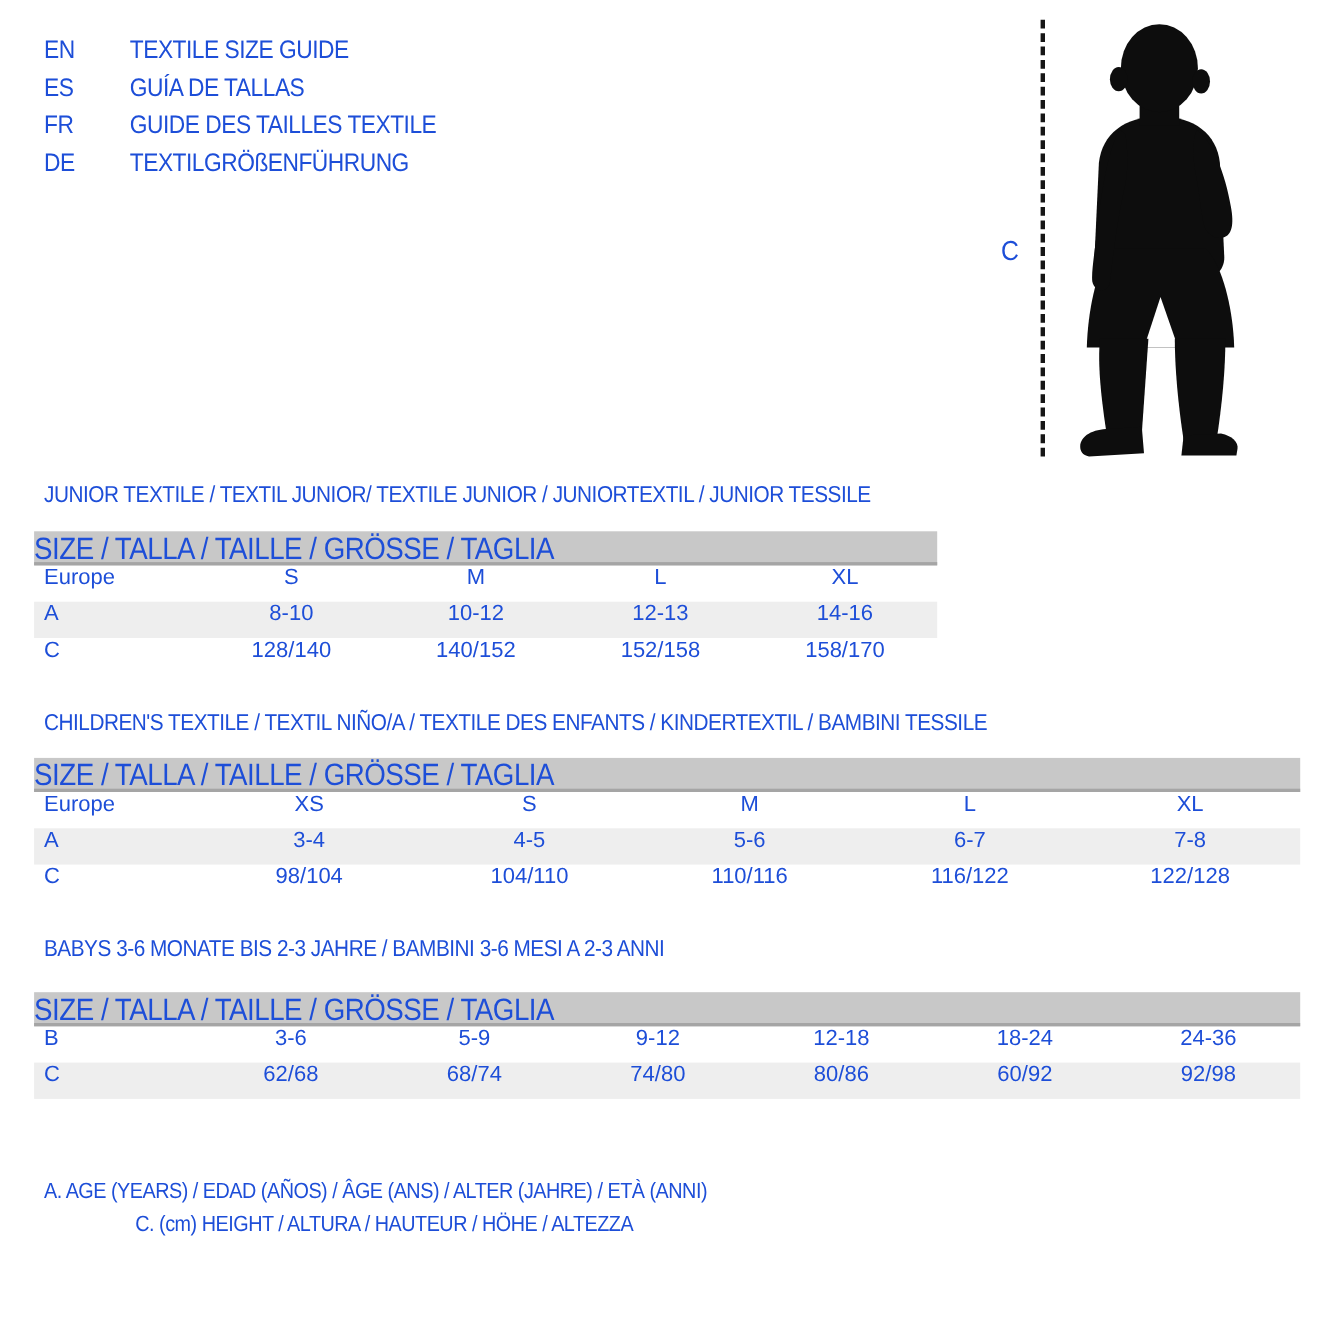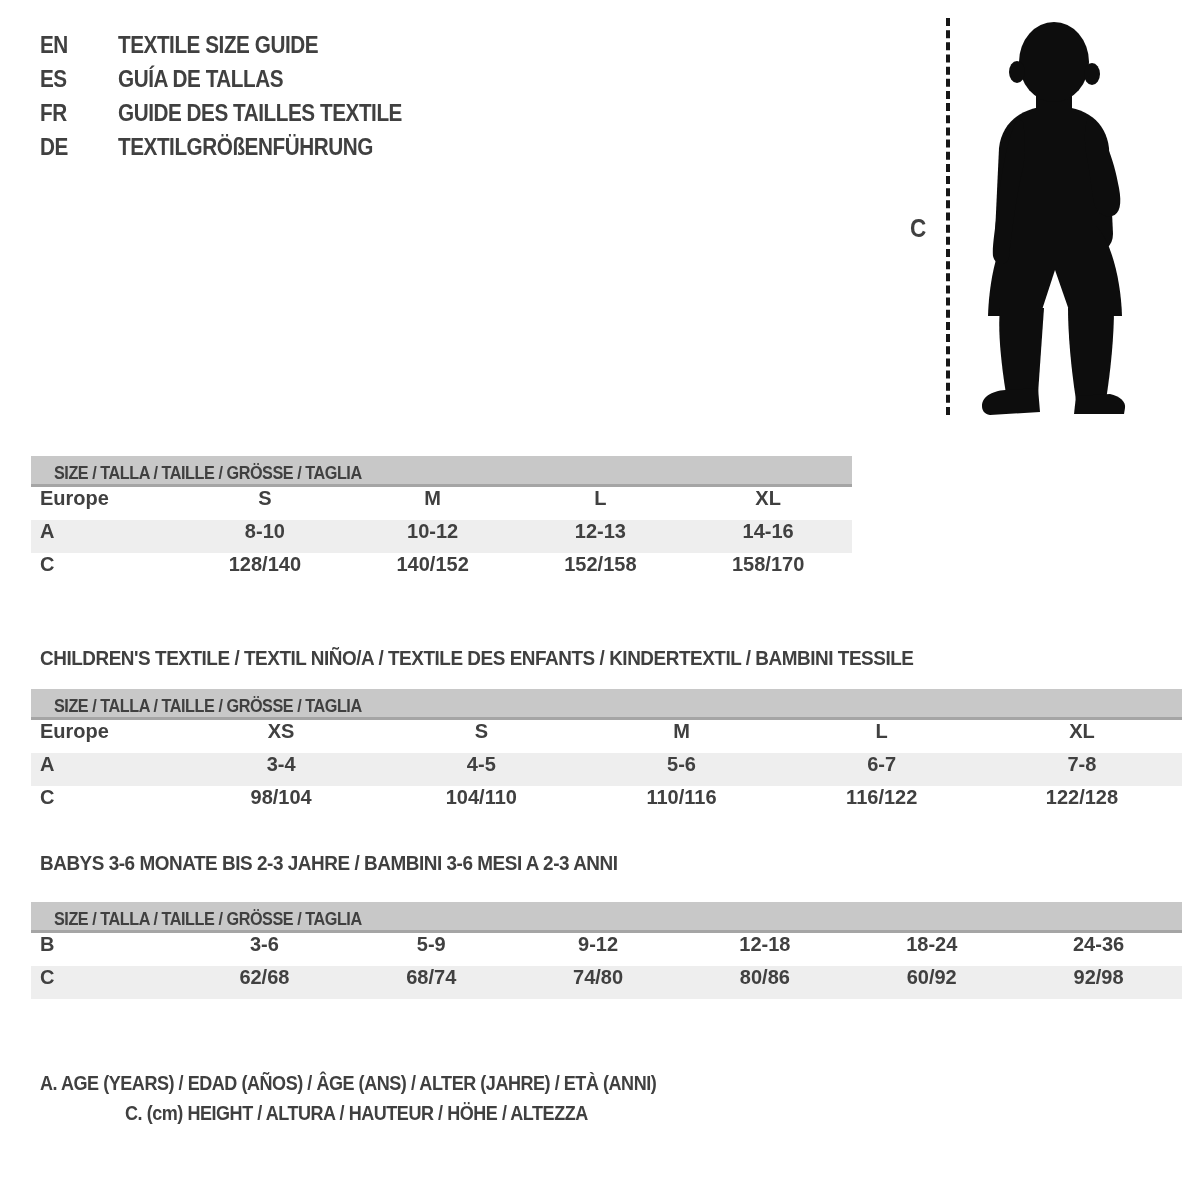--- a/index.html
+++ b/index.html
@@ -1,19 +1,19 @@
 <!DOCTYPE html>
 <html><head>
 <meta charset="utf-8">
 <style>
   * { margin:0; padding:0; box-sizing:border-box; }
   html,body { background:#fff; }
   .canvas {
     position:relative; width:1200px; height:1200px; background:#ffffff;
-    font-family:"Liberation Sans", sans-serif; font-weight:bold; color:#404040;
+    font-family:"Liberation Sans", sans-serif; font-weight:normal; color:#1d4ed8;
     overflow:hidden;
   }
   .cond {
     display:inline-block; transform:scaleX(0.9); transform-origin:0 50%;
     letter-spacing:-0.5px; white-space:nowrap;
   }
   
   .lang-block { position:absolute; left:40px; top:28px; }
   .lang-row { display:flex; height:34px; align-items:center; font-size:23px; }
   .lang-code { width:78px; flex:0 0 78px; }
@@ -25,21 +25,21 @@
   .section { position:absolute; left:31px; }
   #sec0 { top:436px; width:821px; }
   #sec1 { top:644px; width:1151px; }
   #sec2 { top:849px; width:1151px; }
   .sec-title { margin-left:9px; font-size:21px; }
   .title-line { line-height:27px; }
   #sec0 .band { margin-top:20px; }
   #sec1 .band { margin-top:18px; }
   #sec2 .band { margin-top:26px; }
   .band {
-    height:31px; display:flex; align-items:flex-end; padding-left:23px; font-size:18px;
+    height:31px; display:flex; align-items:flex-start; padding-left:0; font-size:28px;
   }
   .row { display:flex; height:33px; align-items:flex-start; font-size:20px; }
   .cell-label { width:150px; flex:0 0 150px; padding-left:9px; }
   .cell-val { flex:1; text-align:center; }
   
   .legend { position:absolute; left:40px; top:1068px;text-align:center; }
   .legend-line { font-size:20px; line-height:30px; }
 </style>
 </head>
 <body>
@@ -77,20 +77,23 @@
     <path d="M102 398 L104 380 L138 378 C148 380 154 386 153 392 L152 398 Z"></path>
     <path d="M46 102 C36 118 29 158 25 196 C23 214 20 232 21 240 C23 250 35 251 37 241 C40 214 45 176 51 152 C54 136 53 116 51 106 Z"></path>
     <path d="M116 102 C130 112 142 142 147 172 C150 188 148 198 140 200 C132 202 124 196 122 187 C119 172 118 156 115 142 C112 126 112 110 116 102 Z"></path>
     <rect x="64" y="74" width="36" height="24"></rect>
     <ellipse cx="82" cy="46" rx="35" ry="40"></ellipse>
     <ellipse cx="45" cy="56" rx="8" ry="11"></ellipse>
     <ellipse cx="120" cy="58" rx="8" ry="11"></ellipse>
   </svg>
 
   <div class="section" id="sec0">
+    <div class="sec-title">
+        <div class="title-line"><span class="cond">JUNIOR TEXTILE / TEXTIL JUNIOR/ TEXTILE JUNIOR / JUNIORTEXTIL / JUNIOR TESSILE</span></div>
+      </div>
     <div class="band" style="background: rgb(200, 200, 200); border-bottom: 3px solid rgb(165, 165, 165);">
         <span class="cond">SIZE / TALLA / TAILLE / GRÖSSE / TAGLIA</span>
       </div>
     <div class="tbl">
         <div class="row">
           <div class="cell-label">Europe</div>
           <div class="cell-val">S</div>
           <div class="cell-val">M</div>
           <div class="cell-val">L</div>
           <div class="cell-val">XL</div>

